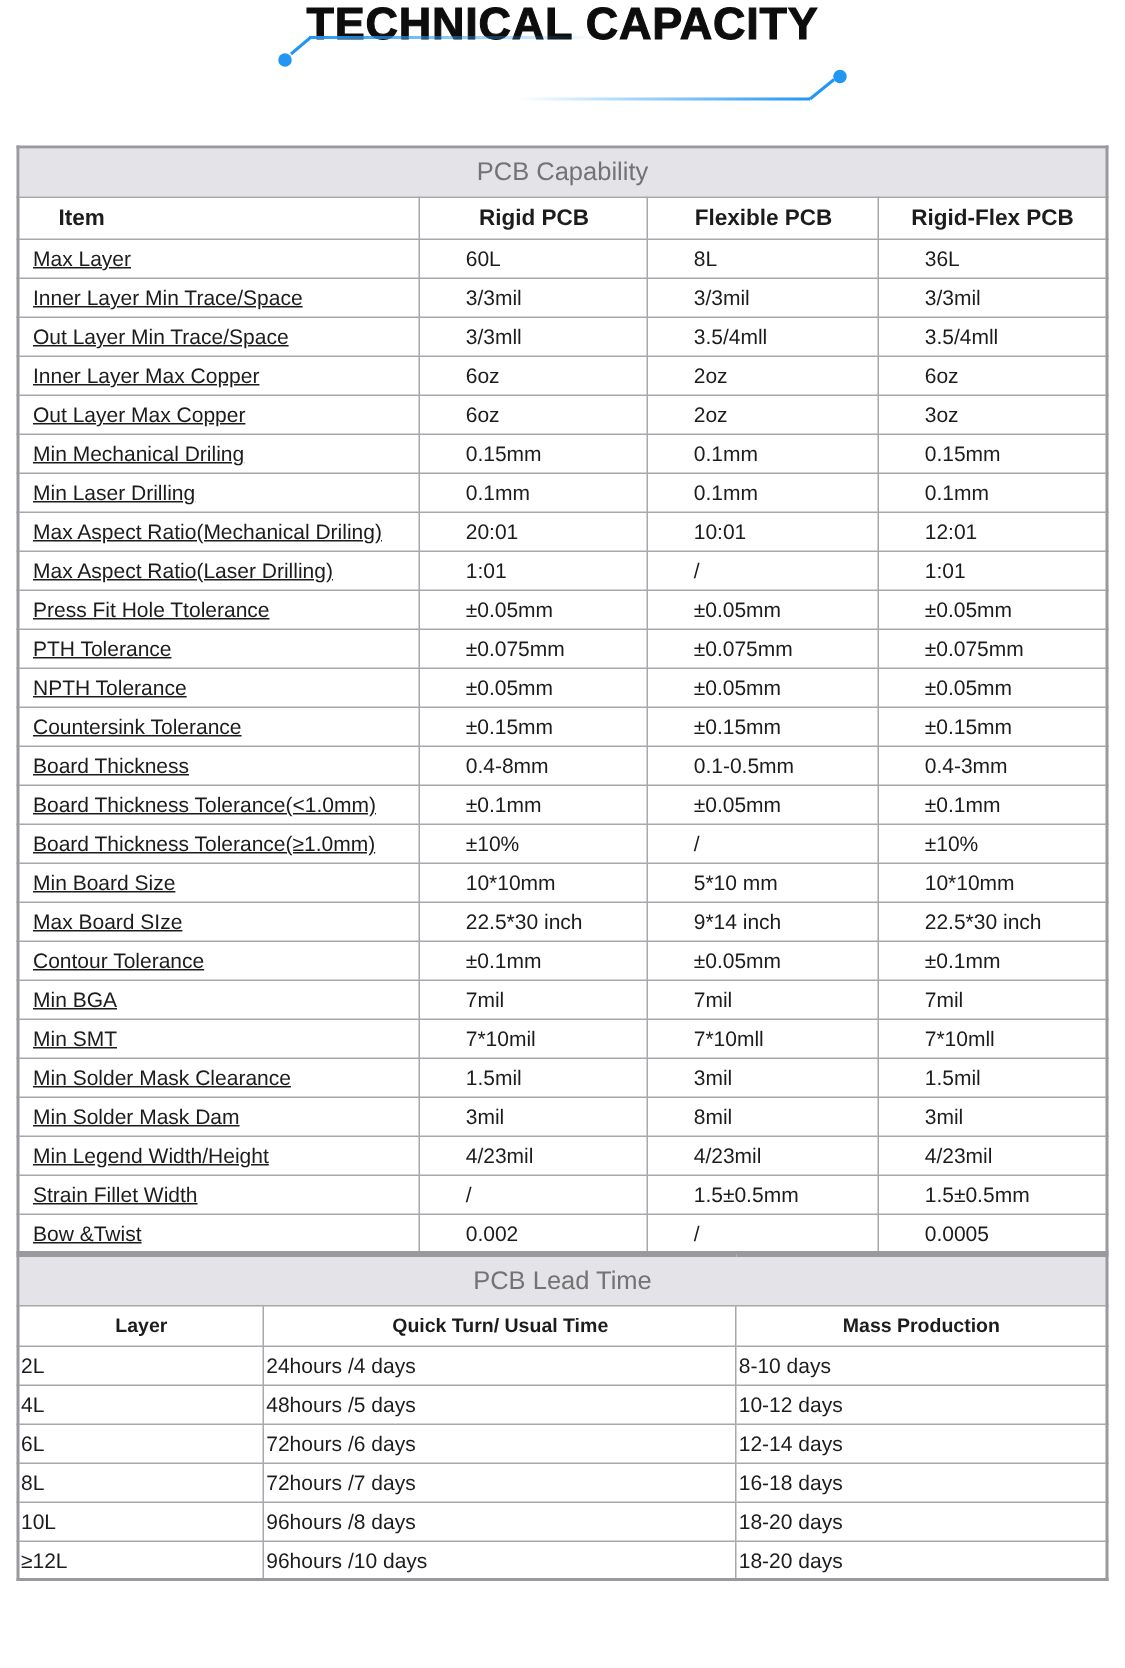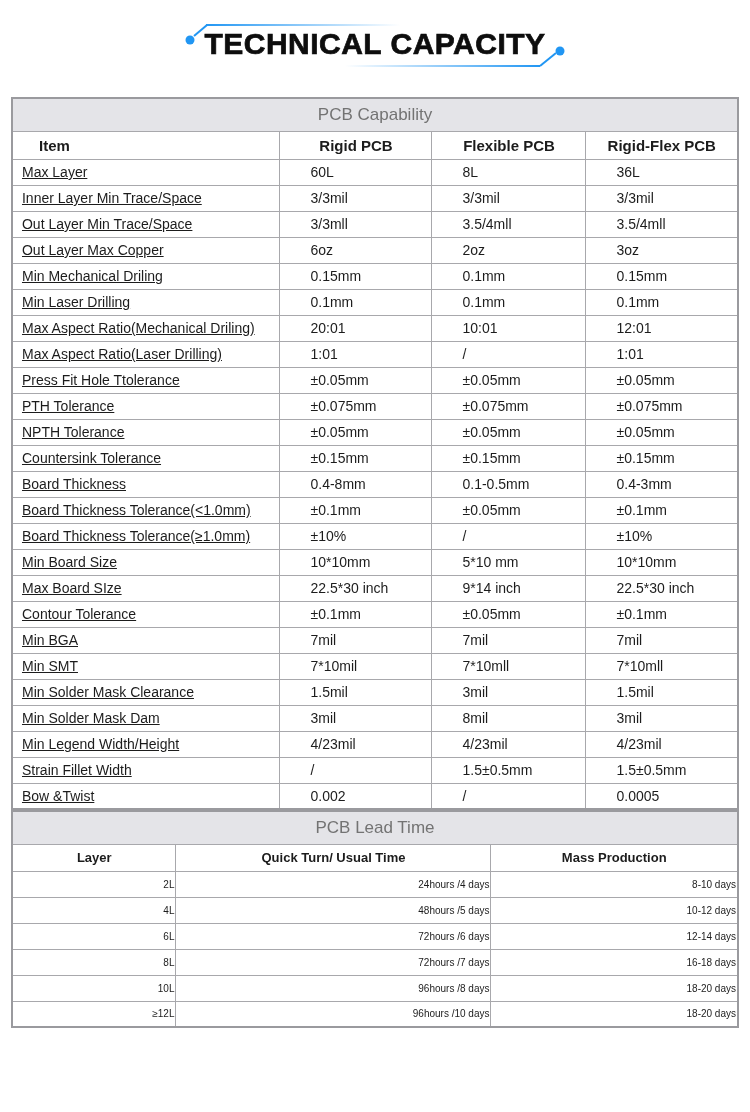--- a/index.html
+++ b/index.html
@@ -8,21 +8,21 @@
     width: 750px; height: 1112px;
     background: #ffffff;
     font-family: "Liberation Sans", "DejaVu Sans", sans-serif;
     color: #1c1c1c;
   }
   .page { width: 750px; height: 1112px; overflow: hidden; }
 
   
   .title-wrap { position: relative; height: 97px; }
   .page-title {
-    margin: 0; padding-top: 27px;
+    margin: 0; 
     text-align: center;
     font-size: 30px; font-weight: bold; letter-spacing: 0.5px;
     color: #0d0d0d;
     -webkit-text-stroke: 0.7px #0d0d0d;
   }
   .title-deco { position: absolute; top: 0; left: 0; pointer-events: none; }
 
   
   table.spec {
     width: 726px; margin: 0 auto;
@@ -42,21 +42,21 @@
   
   .cap .cols th { height: 28px; font-size: 15px; font-weight: bold; text-align: center; }
   .cap .cols th:first-child { text-align: left; padding-left: 26px; }
   .cap tbody td { height: 26px; font-size: 14px; text-align: left; padding-left: 30px; }
   .cap tbody td:first-child { padding-left: 9px; text-decoration: underline; }
 
   
   .lead { margin-top: 30px; }
   .lead .caption-row th { height: 31px; }
   .lead .cols th { height: 27px; font-size: 13px; font-weight: bold; text-align: center; }
-  .lead tbody td { height: 26px; font-size: 10px; text-align: right; }
+  .lead tbody td { height: 26px; font-size: 14px; text-align: left; }
 </style>
 </head>
 <body>
 
 <div class="page">
 
   <div class="title-wrap">
     <svg class="title-deco" width="750" height="97" viewBox="0 0 750 97">
       <defs>
         <linearGradient id="fadeRight" x1="205" y1="0" x2="400" y2="0" gradientUnits="userSpaceOnUse">
@@ -113,20 +113,26 @@
           <td>3/3mil</td>
           <td>3/3mil</td>
         </tr>
         <tr>
           <td>Out Layer Min Trace/Space</td>
           <td>3/3mll</td>
           <td>3.5/4mll</td>
           <td>3.5/4mll</td>
         </tr>
         <tr>
+          <td>Inner Layer Max Copper</td>
+          <td>6oz</td>
+          <td>2oz</td>
+          <td>6oz</td>
+        </tr>
+        <tr>
           <td>Out Layer Max Copper</td>
           <td>6oz</td>
           <td>2oz</td>
           <td>3oz</td>
         </tr>
         <tr>
           <td>Min Mechanical Driling</td>
           <td>0.15mm</td>
           <td>0.1mm</td>
           <td>0.15mm</td>

